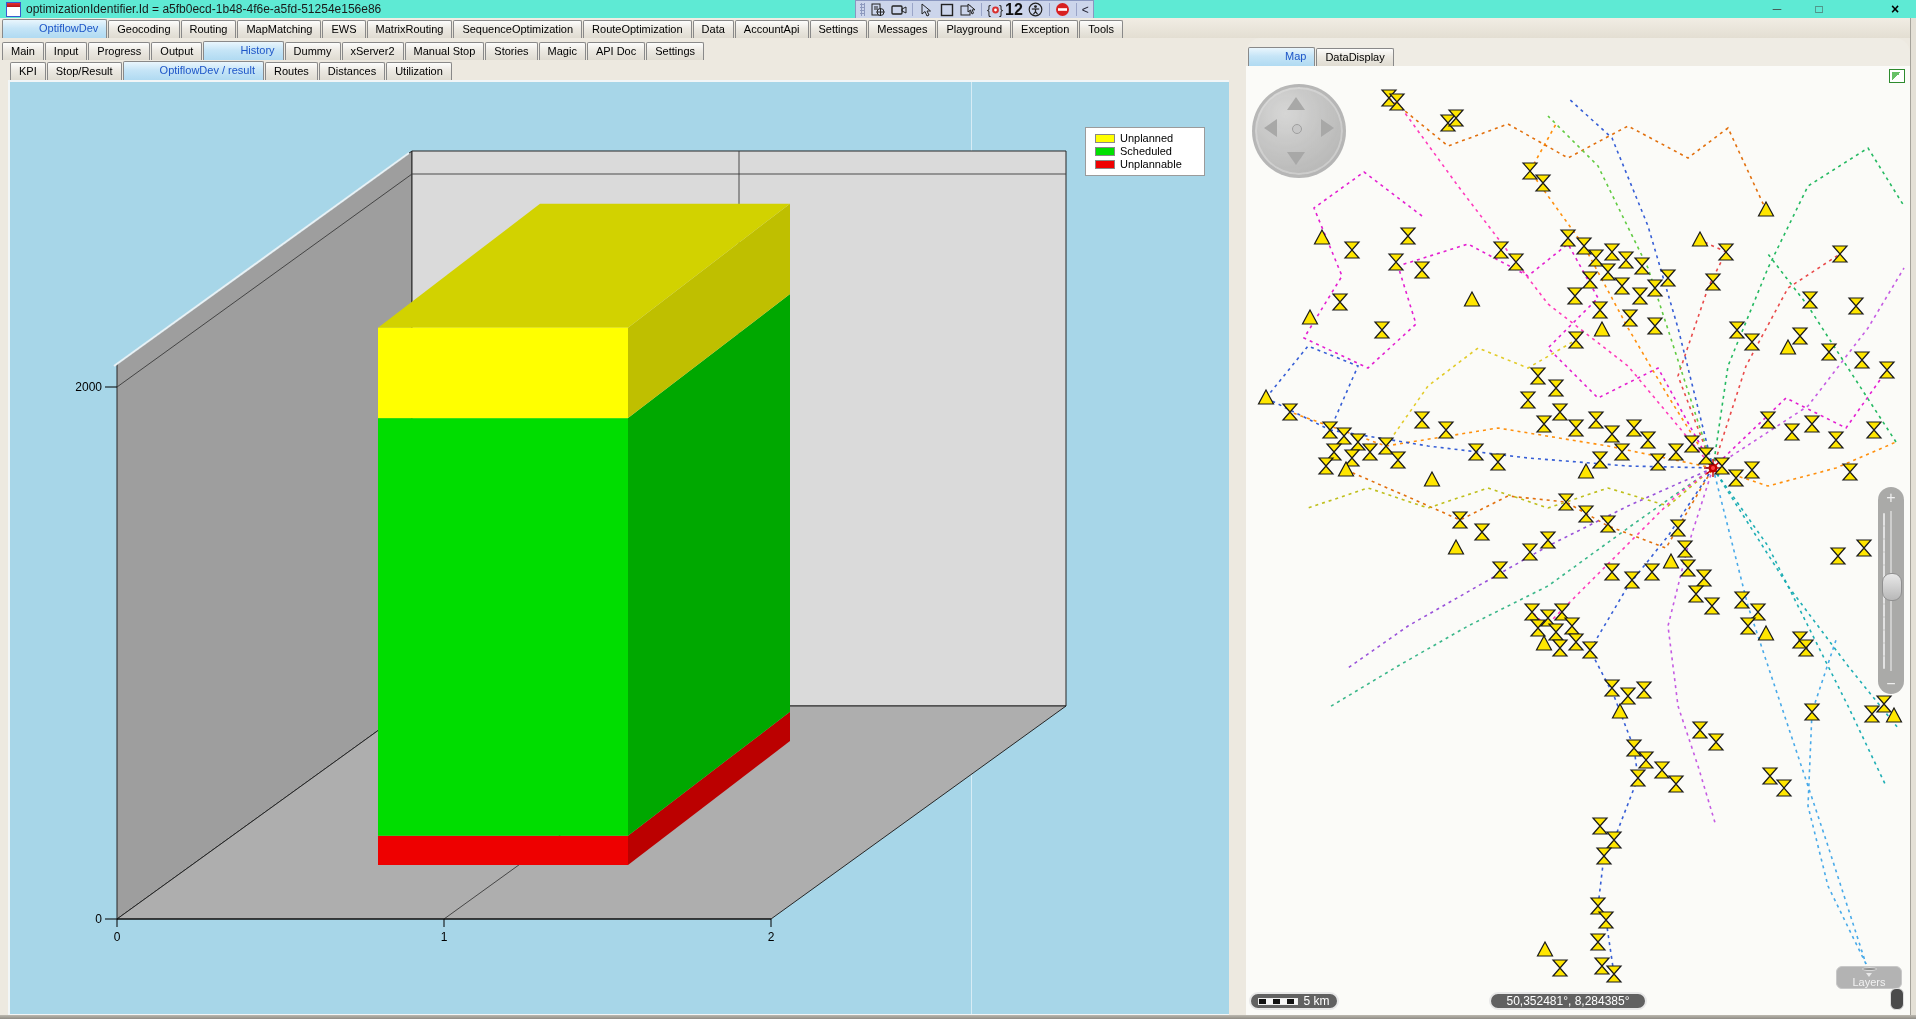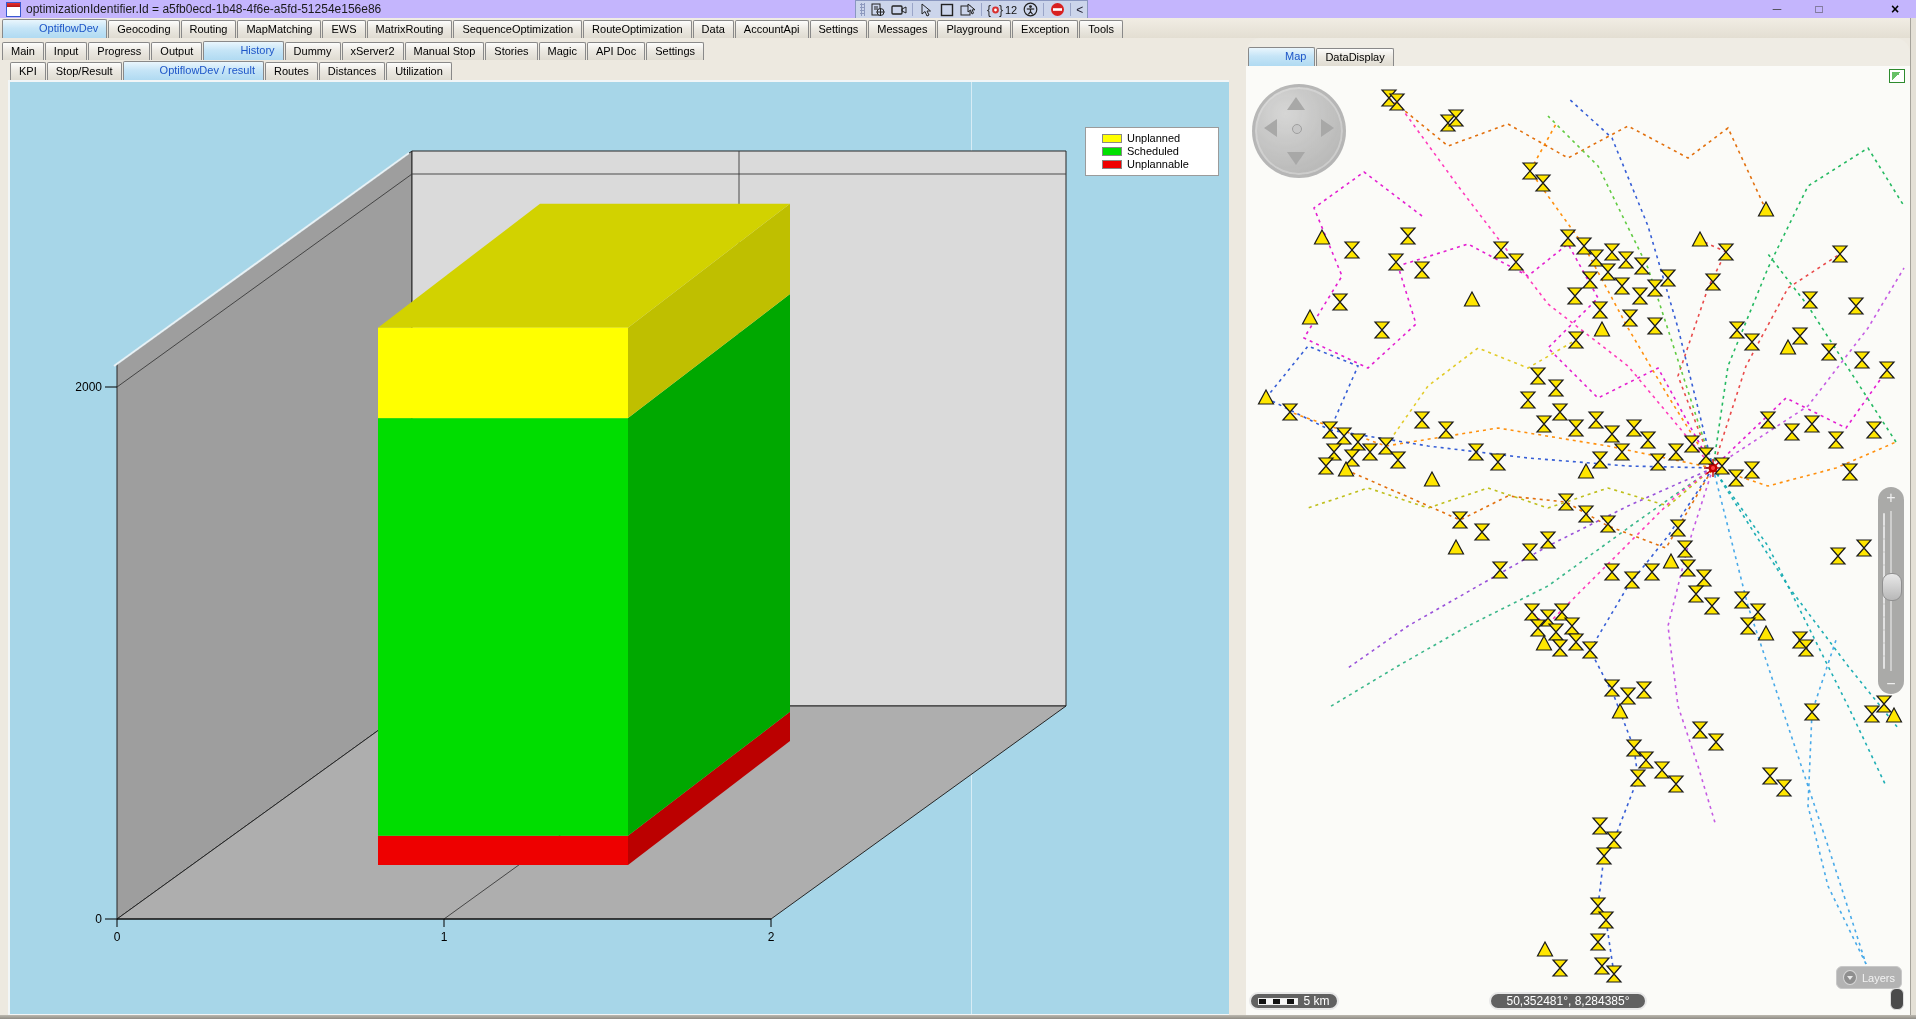--- a/index.html
+++ b/index.html
@@ -1,44 +1,44 @@
 <!DOCTYPE html>
 <html><head>
 <meta charset="utf-8">
 <style>
   html,body{margin:0;padding:0;background:#EDE9E0;font-family:"Liberation Sans",sans-serif;
     width:1916px;height:1019px;overflow:hidden;position:relative;font-size:11px;color:#000;}
   .abs{position:absolute;}
   
-  #titlebar{left:0;top:0;width:1916px;height:18px;background:#c4b5fd;border-bottom:1px solid #DCD8CE;}
+  #titlebar{left:0;top:0;width:1916px;height:18px;background:#5eead4;border-bottom:1px solid #DCD8CE;}
   #app-icon{left:6px;top:2px;width:13px;height:13px;background:#fff;border:1px solid #3B5BD0;}
   #app-icon:before{content:"";position:absolute;left:0;top:0;right:0;height:4px;background:linear-gradient(#E83030,#B01818);}
   #window-title{left:26px;top:2px;font-size:12px;color:#1A1A1A;white-space:nowrap;}
   #float-toolbar{left:855px;top:0;height:17px;background:#CCD5EB;border:1px solid #8A97C0;display:flex;align-items:center;padding:0 4px;gap:5px;}
   .grip{width:5px;height:13px;background-image:radial-gradient(#8D99BE 1px,transparent 1.2px);background-size:3px 3px;}
   .tbsep{width:1px;height:13px;background:#9AA5C8;}
   .tbicon{width:16px;height:15px;display:flex;align-items:center;justify-content:center;}
   .tbicon svg{display:block;}
-  #bp-count{font-size:11px;color:#111;margin-left:-3px;}
+  #bp-count{font-size:16px;color:#111;margin-left:-3px;font-weight:bold;}
   .winbtn{top:1px;width:30px;height:16px;text-align:center;font-size:12px;color:#444;line-height:16px;}
   #btn-close{color:#000;font-size:14px;font-weight:bold;}
   
   .tabstrip{display:flex;align-items:flex-end;}
   .tab{border:1px solid #898989;border-bottom:none;border-radius:2px 2px 0 0;
        background:linear-gradient(#FDFDFC,#ECE9E2 45%,#DFDBD1);padding:2px 8px 3px;margin-right:1px;
        white-space:nowrap;color:#000;position:relative;}
   .tab.selected{background:linear-gradient(#EAF6FD,#C6E5F7 45%,#B0DAF2);color:#1E56C8;padding-bottom:4px;padding-left:36px;}
   #menubar{left:0;top:18px;width:1916px;height:20px;background:linear-gradient(#F1EDE4,#E3DED2);padding:2px 0 0 2px;box-sizing:border-box;}
   #subtabs{left:2px;top:40px;width:1231px;height:20px;}
   #charttabs{left:10px;top:61px;width:1220px;height:19px;}
   
   #chart-panel{left:8px;top:80px;width:1219px;height:932px;background:#A7D6E8;border:2px solid #F2F6F7;}
   #chart-split-line{left:961px;top:0;width:1px;height:100%;background:rgba(255,255,255,.55);}
   #chart-svg{position:absolute;left:0;top:0;}
-  #legend{left:1075px;top:45px;width:100px;background:#fff;border:1px solid #9B9B9B;padding:3px 16px 4px;}
+  #legend{left:1075px;top:45px;width:100px;background:#fff;border:1px solid #9B9B9B;padding:3px 9px 4px;}
   .legend-row{display:flex;align-items:center;gap:5px;margin:1px 0;}
   .legend-swatch{width:20px;height:9px;border:1px solid #888;box-sizing:border-box;}
   .legend-label{font-size:11px;}
   
   #splitter{left:1229px;top:38px;width:17px;height:977px;background:#EDE9E0;}
   #right-edge{left:1910px;top:18px;width:6px;height:1001px;background:#E4E0D6;border-left:1px solid #A5A29A;}
   #bottom-edge{left:0;top:1015px;width:1916px;height:4px;background:linear-gradient(#BDB9B0,#8F8C85);}
   
   #right-pane{left:1246px;top:38px;width:664px;height:977px;background:#EFECE4;border-radius:15px;}
   #maptabs{position:absolute;left:2px;top:10px;width:660px;height:18px;border-bottom:1px solid #9B9B9B;}
@@ -63,21 +63,21 @@
   #zoom-handle{position:absolute;left:4px;top:86px;width:18px;height:26px;border-radius:9px;
       background:linear-gradient(#E8E8E8,#B8B8B8);border:1px solid #909090;}
   #zoom-minus{position:absolute;left:0;bottom:1px;width:26px;height:16px;color:#F0F0F0;font-size:16px;text-align:center;line-height:14px;}
   
   .pill{background:rgba(75,75,75,.88);border:2px solid #E8E8E8;border-radius:9px;color:#fff;
         font-size:12px;display:flex;align-items:center;justify-content:center;gap:5px;height:14px;padding:0 7px;}
   #scale-pill{left:3px;bottom:5px;width:72px;}
   #scale-bar{width:38px;height:5px;background:repeating-linear-gradient(90deg,#111 0 7px,#F5F5F5 7px 14px);border:1px solid #eee;}
   #coord-pill{left:243px;bottom:5px;width:140px;}
   #layers-btn{left:590px;bottom:26px;width:66px;height:23px;background:rgba(175,175,175,.95);
-        border:1px solid #C8C8C8;border-radius:6px;display:flex;align-items:center;gap:5px;padding:0 6px;box-sizing:border-box;}
+        border:1px solid #C8C8C8;border-radius:6px;display:flex;align-items:center;gap:5px;padding:0 6px;box-sizing:border-box;flex-direction:column;}
   #layers-circle{width:13px;height:13px;border-radius:50%;background:#8F8F8F;border:1px solid #D8D8D8;position:relative;}
   #layers-circle:before{content:"";position:absolute;left:3px;top:5px;border-left:3px solid transparent;border-right:3px solid transparent;border-top:4px solid #E8E8E8;}
   #layers-label{color:#F2F2F2;font-size:11px;}
   #pan-knob{left:644px;bottom:5px;width:12px;height:20px;border-radius:6px;background:#4B4B4B;border:1px solid #E0E0E0;}
   #overview-icon{right:5px;top:3px;width:16px;height:14px;background:#fff;border:1px solid #2E8B2E;box-sizing:border-box;}
   #overview-icon:before{content:"";position:absolute;inset:2px;background:linear-gradient(135deg,#67C067 50%,#fff 50%);}
   text{font-family:"Liberation Sans",sans-serif;}
 </style>
 </head>
 <body>

